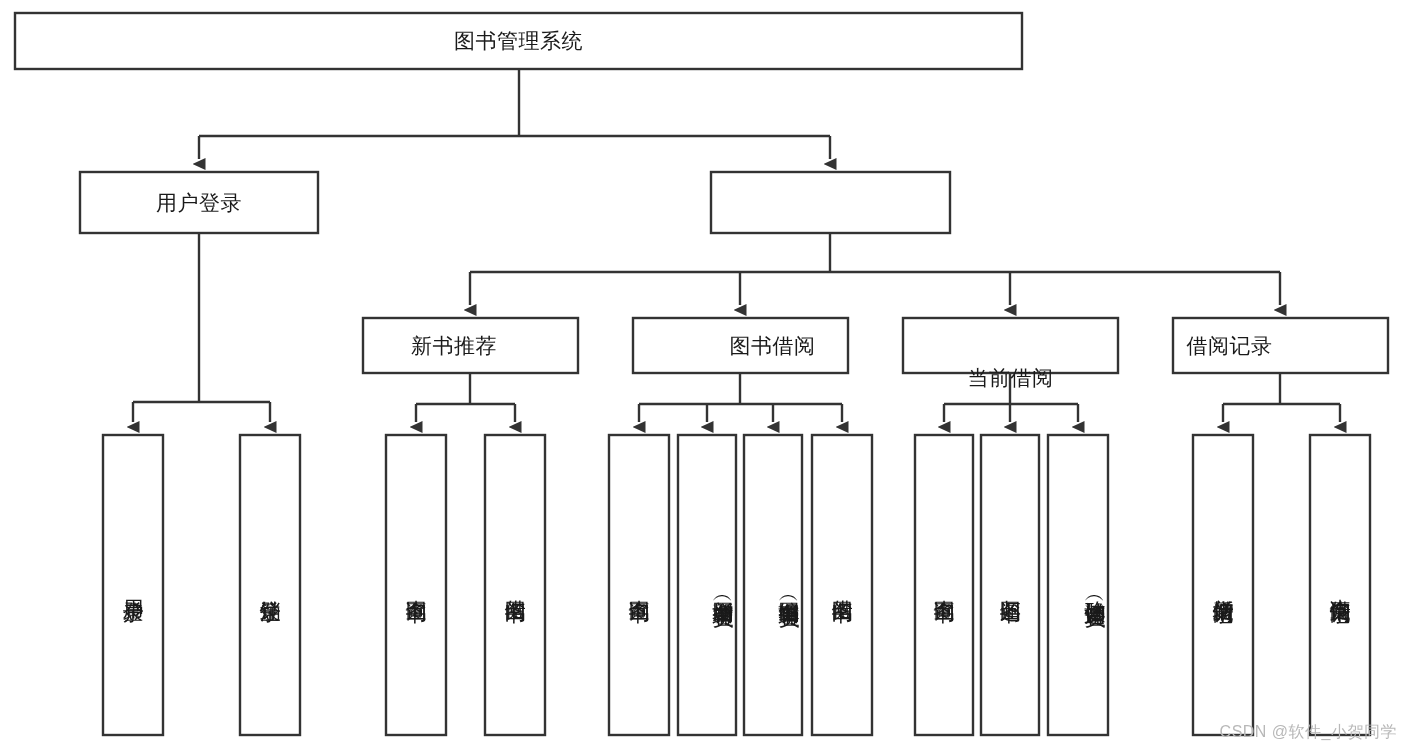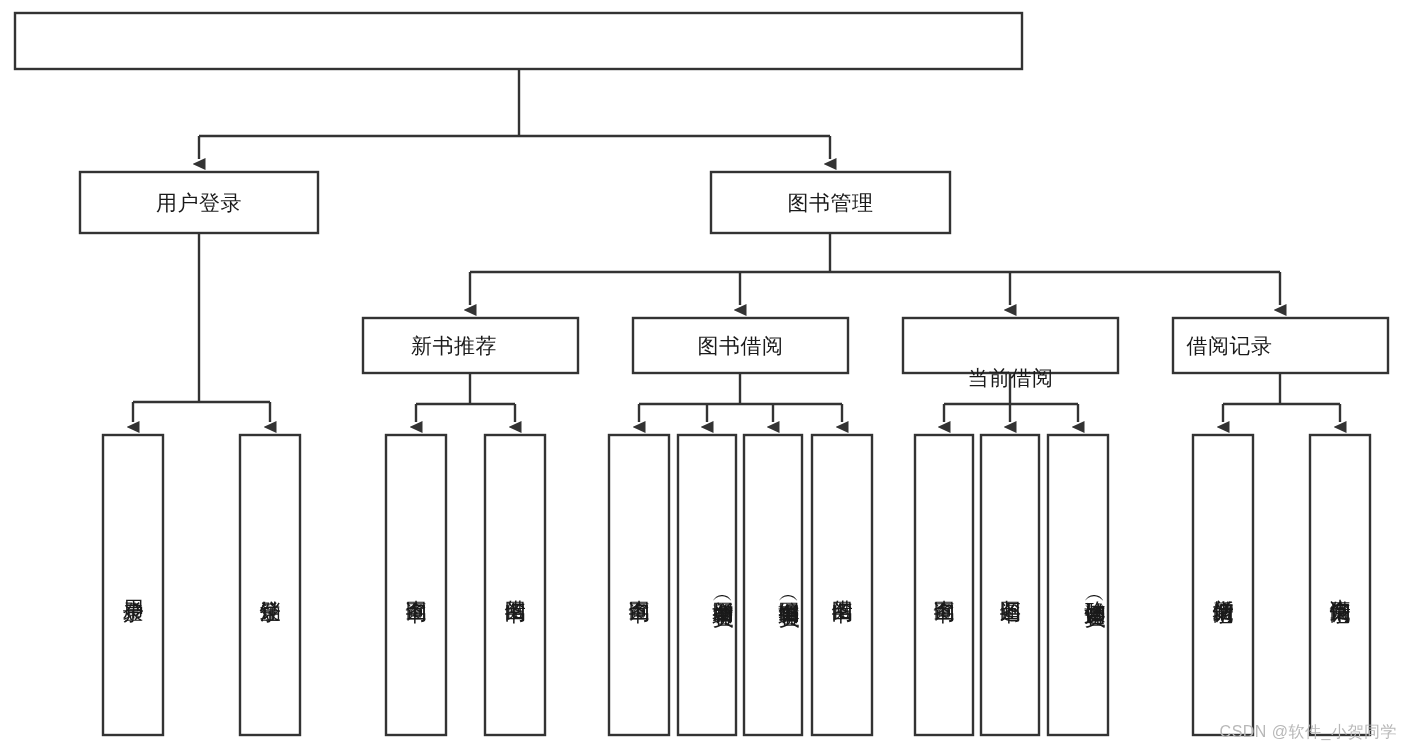--- a/index.html
+++ b/index.html
@@ -151,26 +151,26 @@
     <path class="conn" marker-end="url(#arrow)" d="M944,404 L944,422"></path>
     <path class="conn" marker-end="url(#arrow)" d="M1010,404 L1010,422"></path>
     <path class="conn" marker-end="url(#arrow)" d="M1078,404 L1078,422"></path>
 
     <path class="conn" d="M1280,373 L1280,404"></path>
     <path class="conn" d="M1223,404 L1340,404"></path>
     <path class="conn" marker-end="url(#arrow)" d="M1223,404 L1223,422"></path>
     <path class="conn" marker-end="url(#arrow)" d="M1340,404 L1340,422"></path>
   </svg>
 
+  <div class="node-label-h" style="left:15px; top:13px; width:1007px; height:56px;">图书管理系统</div>
 
   <div class="node-label-h" style="left:80px; top:172px; width:238px; height:61px;">用户登录</div>
-  <div class="node-label-h" style="left:711px; top:172px; width:239px; height:61px;">图书管理</div>
 
   <div class="node-label-h" style="left:363px; top:318px; width:182px; height:55px;">新书推荐</div>
-  <div class="node-label-h" style="left:633px; top:318px; width:215px; height:55px;">图书借阅</div>
+  <div class="node-label-h" style="left:633px; top:318px; width:215px; height:55px;padding-left:32px;">图书借阅</div>
   <div class="node-label-h" style="left:903px; top:318px; width:215px; height:55px;margin-top:32px;">当前借阅</div>
   <div class="node-label-h" style="left:1122px; top:318px; width:215px; height:55px;">借阅记录</div>
 
   <div class="node-label-v" style="left:103px; top:435px; width:60px; height:300px;">用户登录</div>
   <div class="node-label-v" style="left:240px; top:435px; width:60px; height:300px;">注销登录</div>
 
   <div class="node-label-v" style="left:386px; top:435px; width:60px; height:300px;">查询图书</div>
   <div class="node-label-v" style="left:485px; top:435px; width:60px; height:300px;">借阅图书</div>
 
   <div class="node-label-v" style="left:609px; top:435px; width:60px; height:300px;">查询图书</div>

